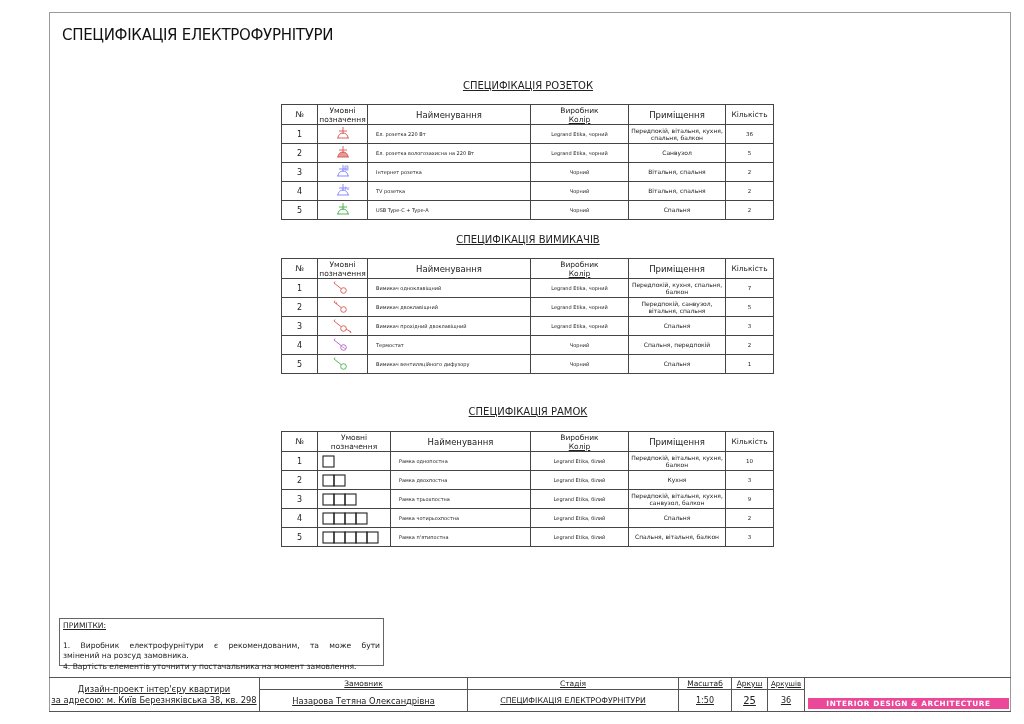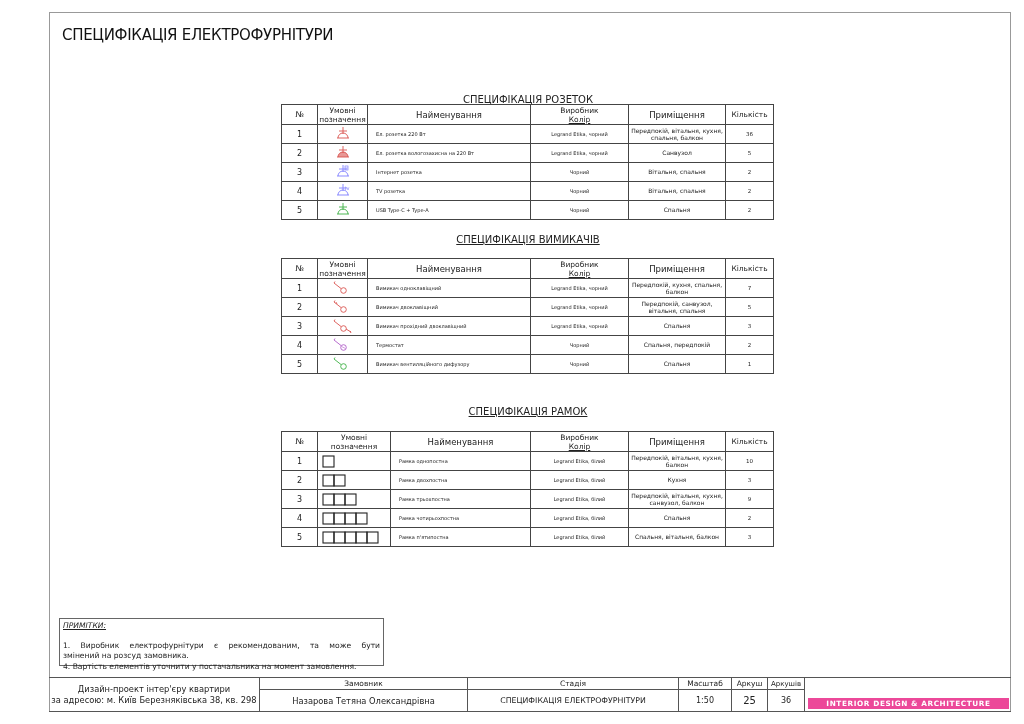--- a/index.html
+++ b/index.html
@@ -16,38 +16,38 @@
   .h-man { font-size:7.5px; line-height:9px; }
   .h-room { font-size:8.5px; }
   .h-qty { font-size:7.5px; }
   td.c-no { font-size:8px; }
   td.c-name { font-size:5px; text-align:left !important; padding-left:8px !important; }
   td.c-man { font-size:5px; }
   td.c-room { font-size:6px; line-height:7.5px; }
   td.c-qty { font-size:5.5px; }
   td.c-sym svg { display:block; margin:0 auto; }
   .notes { position:absolute; left:59px; top:618px; width:325px; height:48px; border:1px solid #666; box-sizing:border-box; padding:2px 3px; font-size:7.6px; line-height:10.5px; color:#222; }
-  .notes .nt { text-decoration:underline;font-style:italic; }
+  .notes .nt { text-decoration:underline; }
   .notes .j { text-align:justify; text-align-last:justify;margin-top:9px; }
   .tb { position:absolute; left:49px; top:677px; height:35px; width:962px; border-top:1px solid #555; border-bottom:1px solid #555; box-sizing:border-box; }
-  .tb .cell { position:absolute; box-sizing:border-box; display:flex; align-items:center; justify-content:center; text-align:center; color:#222; }
+  .tb .cell { position:absolute; box-sizing:border-box; display:flex; align-items:center; justify-content:center; text-align:center; color:#222;text-decoration:underline; }
   .vl { position:absolute; top:0; width:1px; height:33px; background:#555; }
   .hl { position:absolute; height:1px; background:#555; }
   .logo { position:absolute; left:806px; top:678px; width:205px; height:32px; }
   .logo .big { position:absolute; left:0; top:0; width:205px; height:20px; border:2px solid #111; box-sizing:border-box; font-family:"DejaVu Sans", sans-serif; font-weight:bold; font-size:18px; line-height:16px; letter-spacing:0.3px; text-align:center; color:#111; }
   .logo .small { position:absolute; left:2px; top:20px; width:201px; height:11px; background:#ec4899; color:#fff; font-size:7.3px; line-height:11px; font-weight:bold; text-align:center; letter-spacing:0.6px; }
 </style>
 </head>
 <body>
 
 <div class="frame"></div>
 
 <div class="page-title">СПЕЦИФІКАЦІЯ ЕЛЕКТРОФУРНІТУРИ</div>
 
-<div class="sec-title" style="left:378px;top:80px;margin-top:14px;">СПЕЦИФІКАЦІЯ РОЗЕТОК</div>
+<div class="sec-title" style="left:378px;top:80px;">СПЕЦИФІКАЦІЯ РОЗЕТОК</div>
 <table class="spec" id="t-sockets" style="top:104px;">
     <colgroup>
       <col style="width:36px">
       <col style="width:50px">
       <col style="width:163px">
       <col style="width:98px">
       <col style="width:97px">
       <col style="width:48px">
     </colgroup>
     <tbody>

